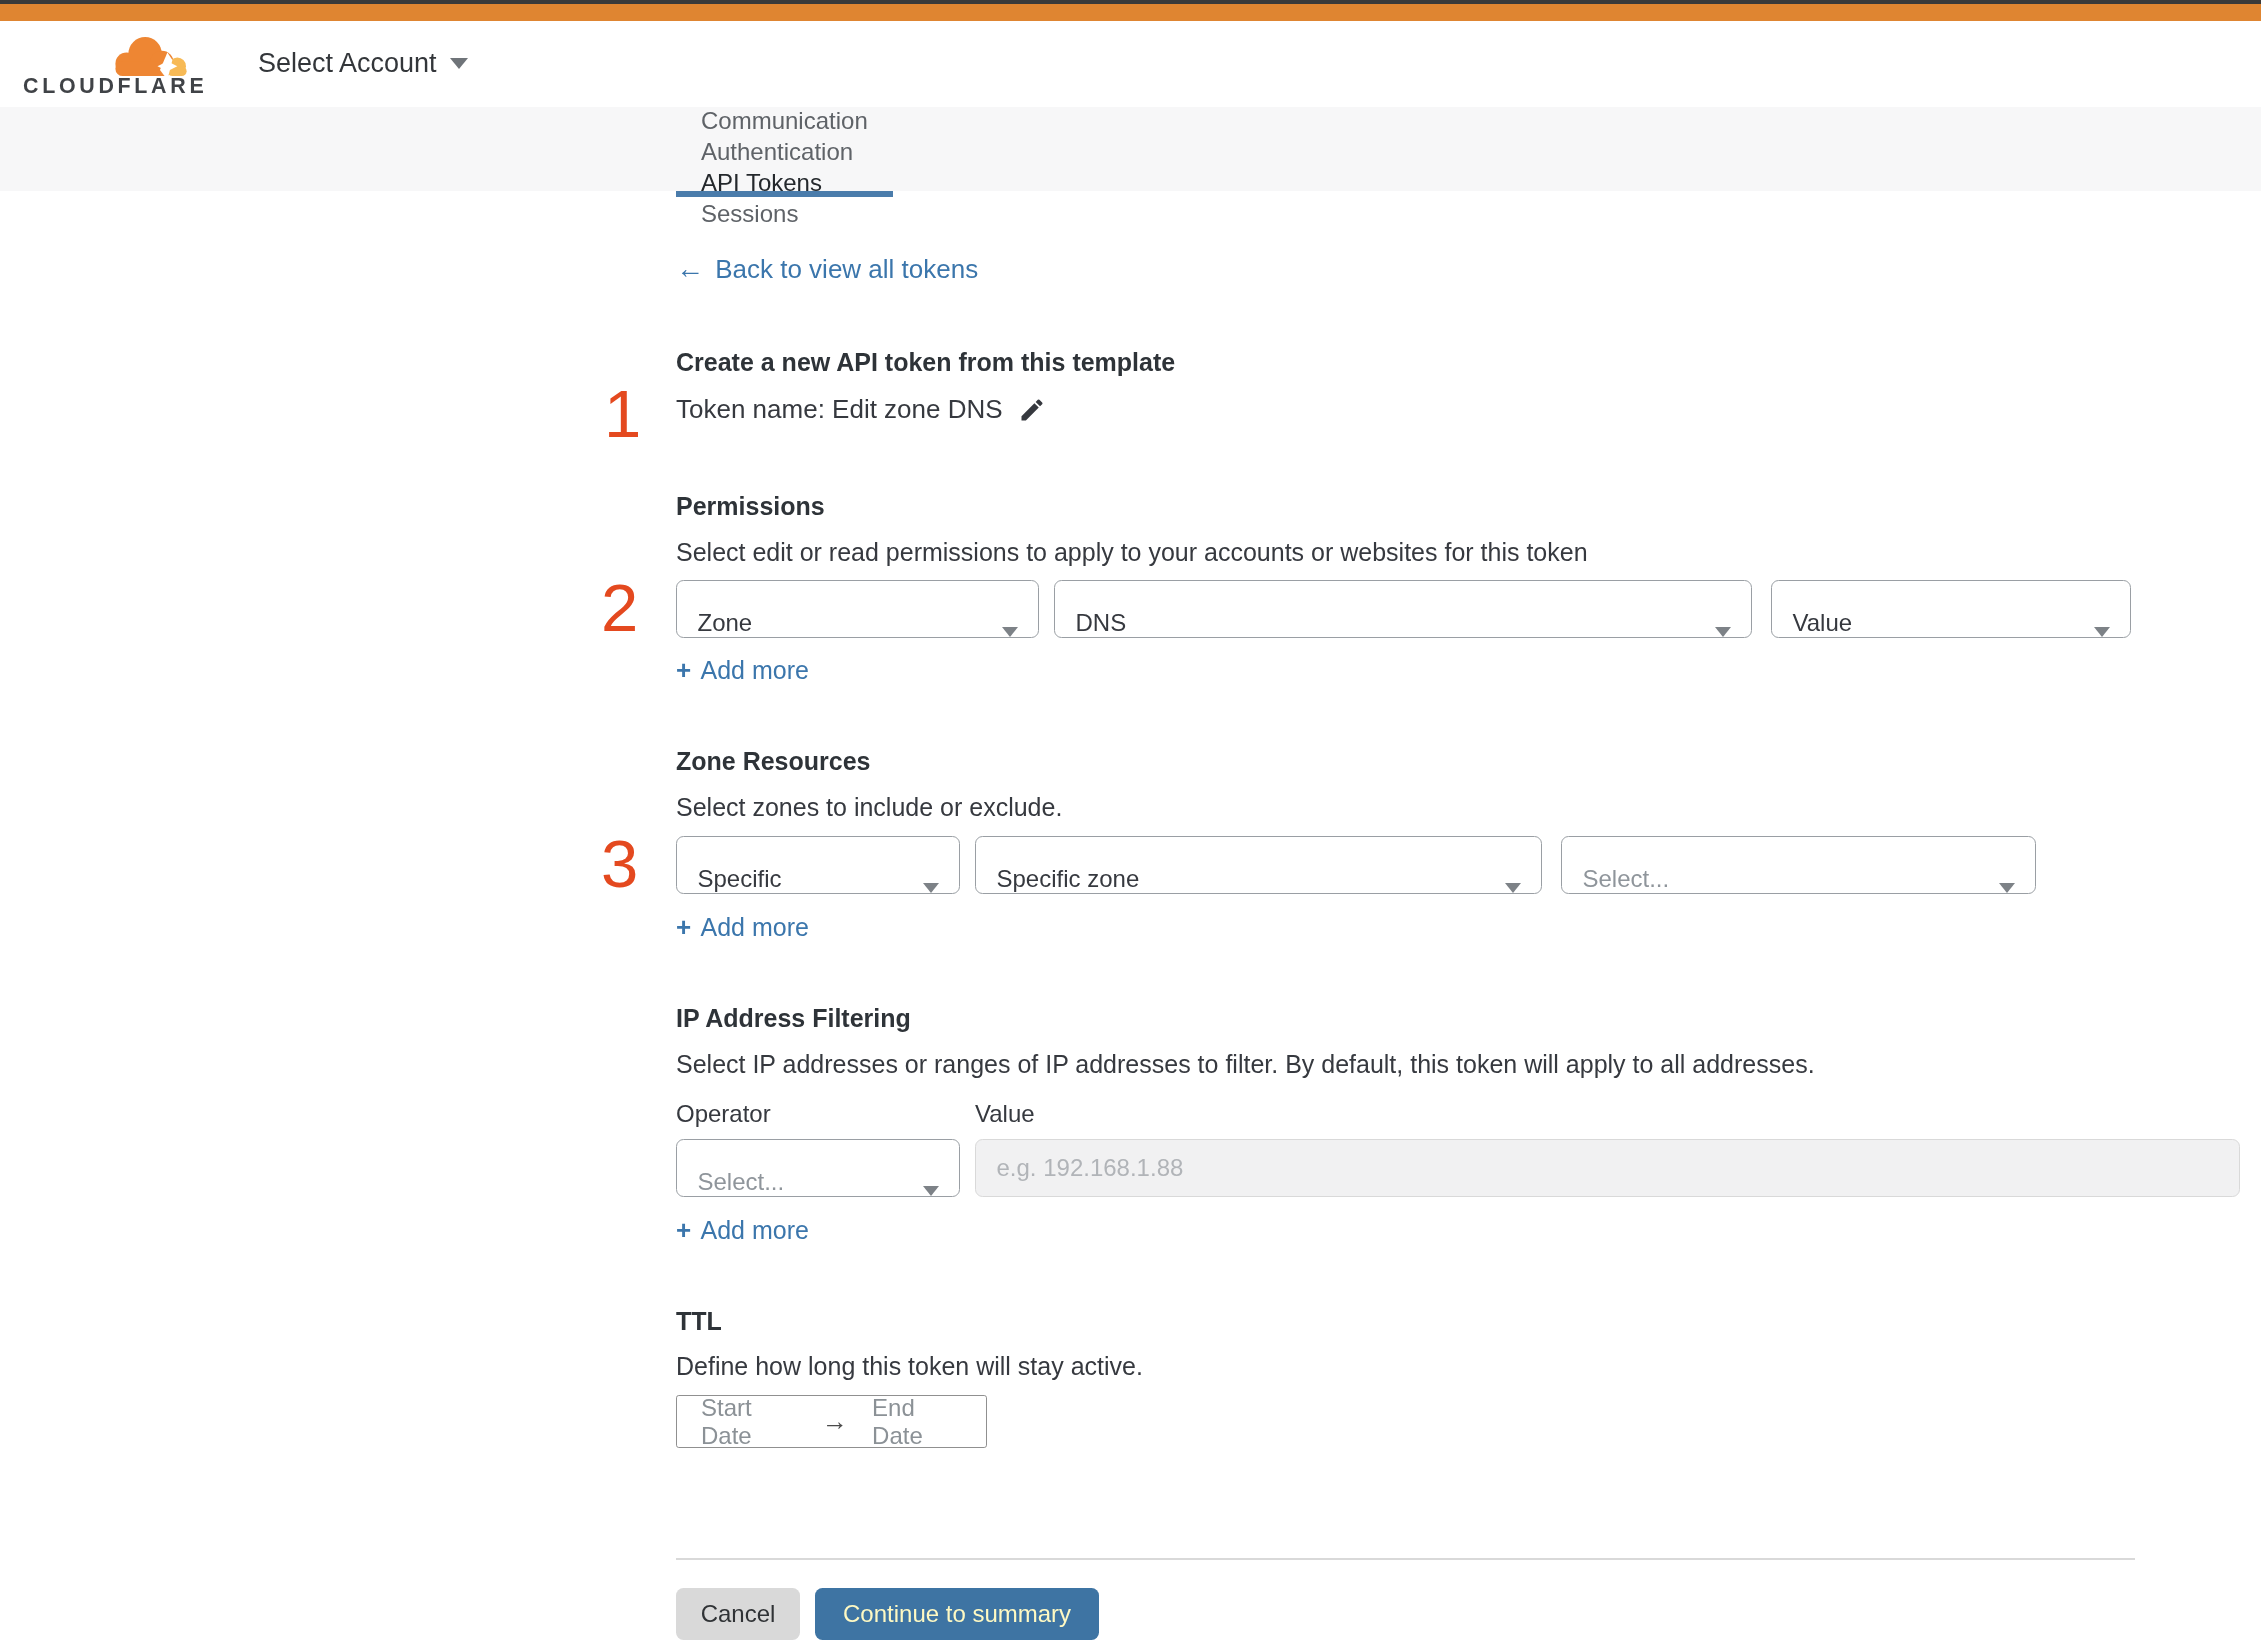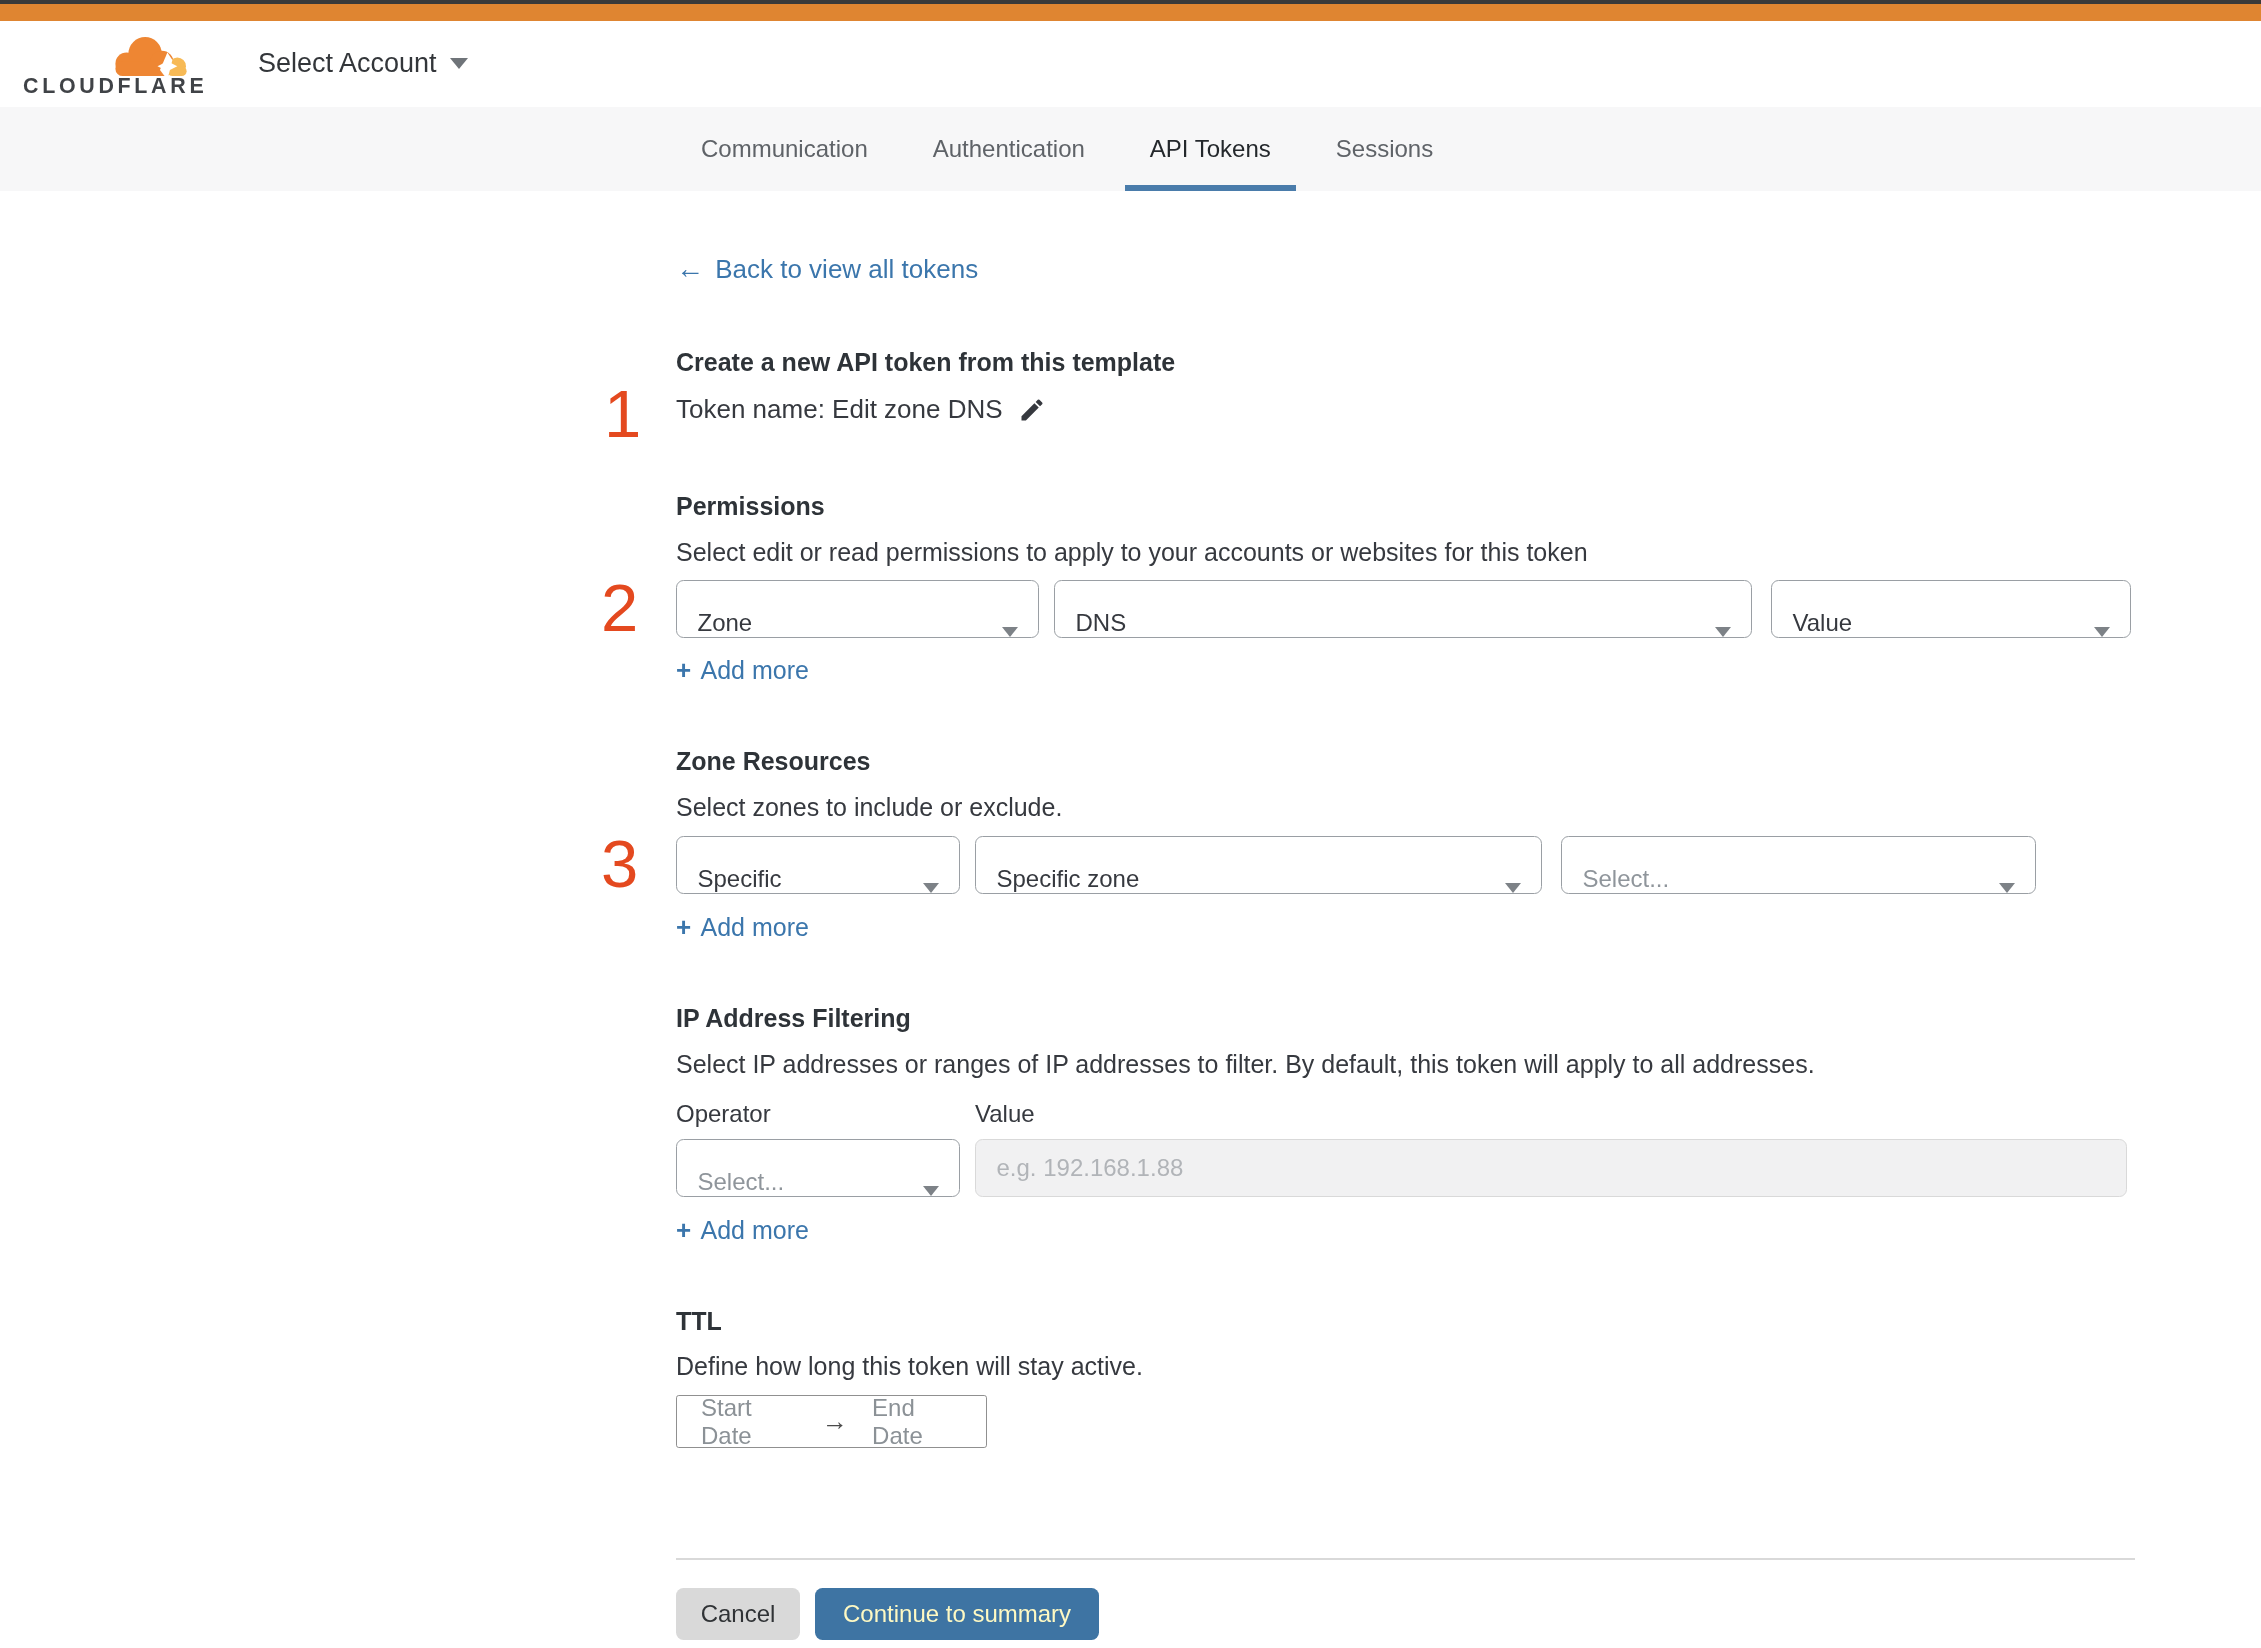--- a/index.html
+++ b/index.html
@@ -15,21 +15,21 @@
   .header { position:relative; height:86px; background:#fff; }
   .logo { position:absolute; left:23px; top:3.7px; width:172px; height:80px; cursor:pointer; }
   .logo svg { position:absolute; left:75px; top:9.3px; }
   .logo-text { position:absolute; left:0; bottom:5.6px; font-size:21.4px; font-weight:bold; letter-spacing:3.7px; color:#404347; }
   .account-select { position:absolute; left:258px; top:0; height:86px; display:flex; align-items:center; gap:13px; cursor:pointer; }
   .account-select .label { font-size:27px; color:#33363a; }
   .caret { width:0; height:0; border-left:9.3px solid transparent; border-right:9.3px solid transparent; border-top:11.2px solid #6f7479; }
 
   
   .tabbar { position:relative; height:84px; background:#f7f7f8; }
-  .tabs { position:absolute; left:676px; top:0; height:100%; display:flex; gap:15px; }
+  .tabs { position:absolute; left:676px; top:0; height:100%; display:flex; gap:3px;flex-direction:column; }
   .tab { position:relative; height:100%; display:flex; align-items:center; padding:0 25px; font-size:24px; color:#5f6368; cursor:pointer; }
   .tab.active { color:#24282c; }
   .tab.active::after { content:""; position:absolute; left:0; right:0; bottom:0; height:5.6px; background:#4a7cab; }
 
   
   .main { position:absolute; left:0; top:190px; width:2262px; height:1458px; }
   .abs { position:absolute; }
 
   .back-link { color:#3b76ac; font-size:26px; display:flex; gap:11.2px; align-items:center; cursor:pointer; }
   .back-link .arrow { font-size:28px; }
@@ -181,21 +181,21 @@
     <div class="abs h-bold" style="left:676px; top:814px;">IP Address Filtering</div>
     <div class="abs body-text" style="left:676px; top:860px;">Select IP addresses or ranges of IP addresses to filter. By default, this token will apply to all addresses.</div>
 
     <div class="abs field-label" style="left:676px; top:910px;">Operator</div>
     <div class="abs field-label" style="left:975px; top:910px;">Value</div>
 
     <div class="abs select ph" style="left:676px; top:949px; width:284px;">
       <span class="select-value">Select...</span>
       <span class="sel-caret"></span>
     </div>
-    <input class="abs text-input" style="left: 975px; top: 949px; width: 1152px;" disabled="" placeholder="e.g. 192.168.1.88">
+    <input class="abs text-input" style="left: 975px; top: 949px; width: 1265px;" disabled="" placeholder="e.g. 192.168.1.88">
 
     <div class="abs add-more" style="left:676px; top:1025px;">
       <span class="plus">+</span>
       <span>Add more</span>
     </div>
 
     <div class="abs h-bold" style="left:676px; top:1117px;">TTL</div>
     <div class="abs body-text" style="left:676px; top:1162px;">Define how long this token will stay active.</div>
     <div class="abs ttl-box" style="left:676px; top:1205px; width:311px;">
       <span>Start Date</span>

